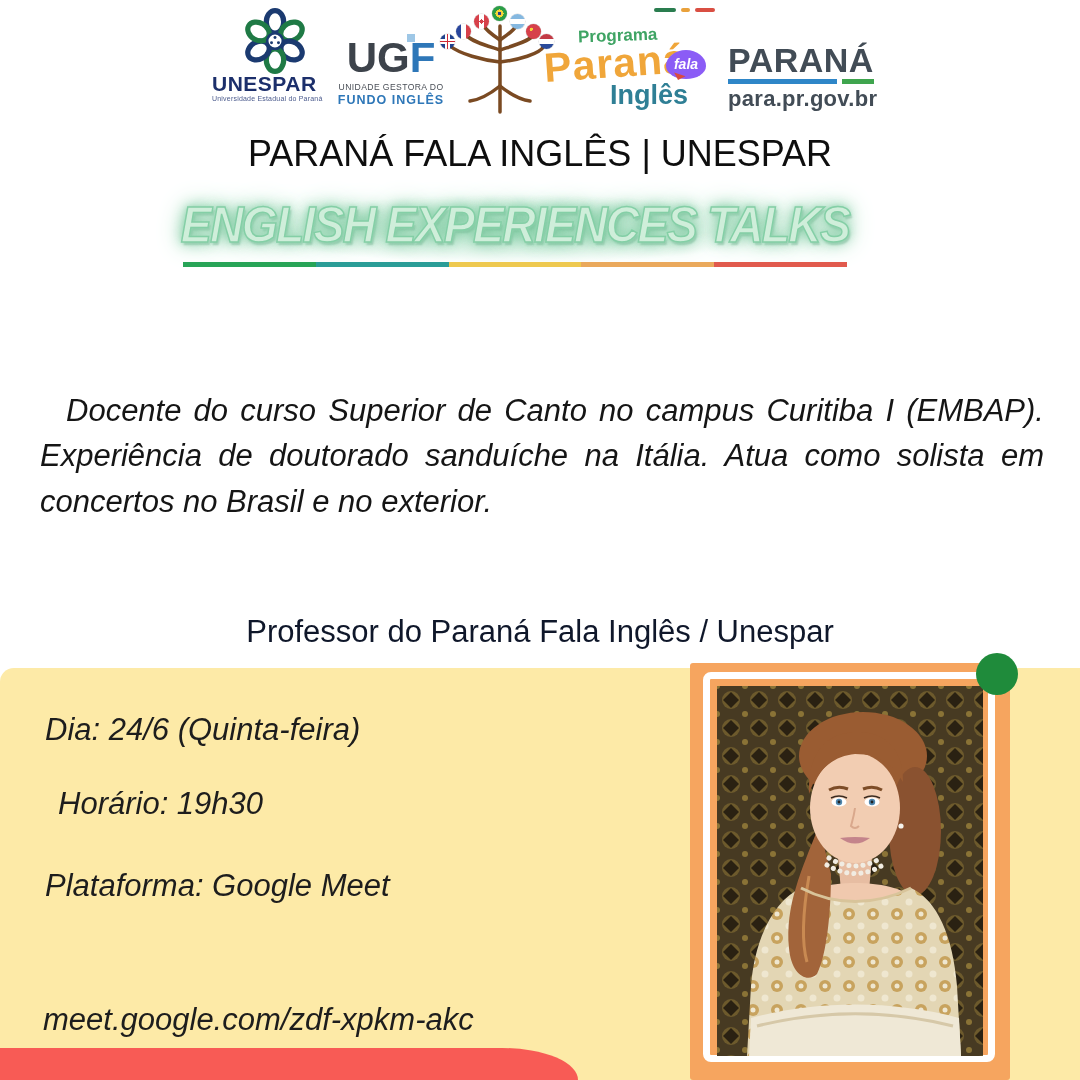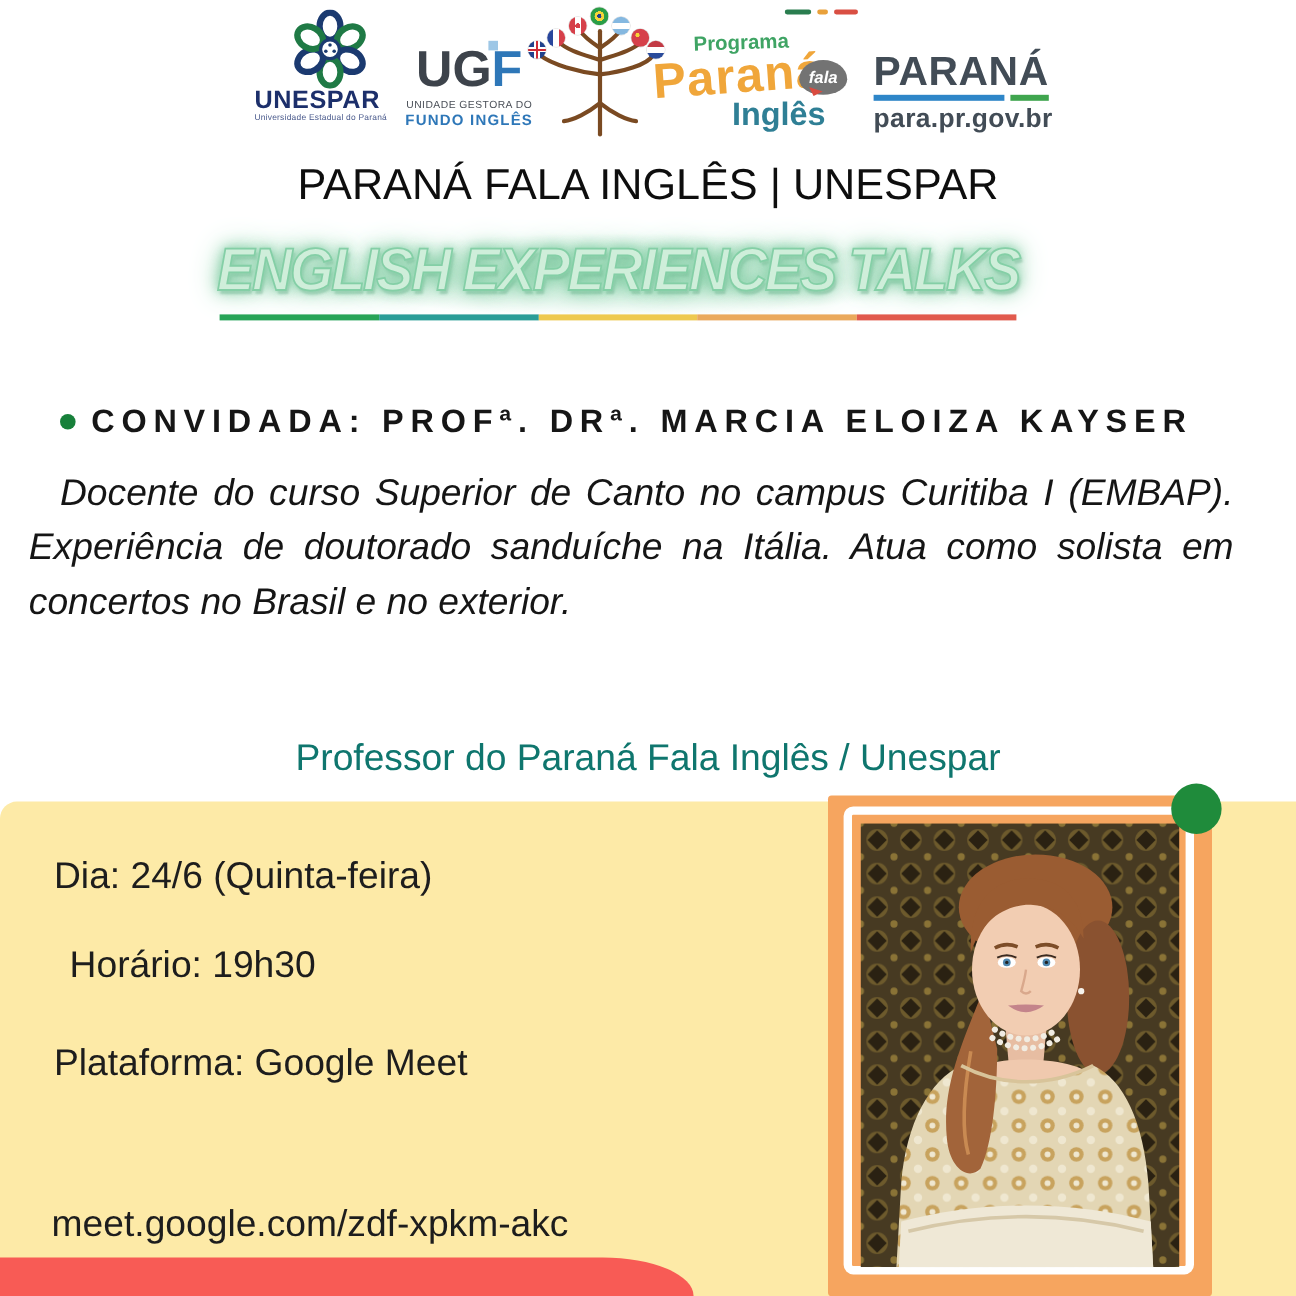--- a/index.html
+++ b/index.html
@@ -39,21 +39,21 @@
     radial-gradient(circle at 35% 35%,#f6d438 12%,transparent 13%),#d6404a;}
   .flag-netherlands{left:101px;top:30px;background:linear-gradient(180deg,#c23a45 34%,#fff 34% 66%,#2a4b9b 66%);}
   .logo-pfi{position:absolute;left:548px;top:2px;width:178px;height:112px;}
   .pfi-dashes{position:absolute;left:106px;top:6px;display:flex;gap:5px;}
   .pfi-dashes span{height:4px;border-radius:2px;}
   .pfi-dash-green{width:22px;background:#2a7d4f;}
   .pfi-dash-yellow{width:9px;background:#e9a13b;}
   .pfi-dash-red{width:20px;background:#d94f43;}
   .pfi-programa{position:absolute;left:30px;top:24px;font-size:17px;font-weight:700;color:#3fa464;transform:rotate(-2deg);}
   .pfi-parana{position:absolute;left:-4px;top:38px;font-size:41px;font-weight:700;color:#f0a63a;transform:rotate(-4deg);letter-spacing:1px;}
-  .pfi-bubble{position:absolute;left:118px;top:48px;width:40px;height:29px;background:#737373;border-radius:50% 50% 50% 50%/55% 55% 45% 45%;color:#fff;font-size:14px;font-style:italic;font-weight:700;text-align:center;line-height:28px;}
+  .pfi-bubble{position:absolute;left:118px;top:48px;width:40px;height:29px;background:#8b5cf6;border-radius:50% 50% 50% 50%/55% 55% 45% 45%;color:#fff;font-size:14px;font-style:italic;font-weight:700;text-align:center;line-height:28px;}
   .pfi-bubble::after{content:"";position:absolute;left:6px;bottom:-7px;width:0;height:0;border:6px solid transparent;border-top-color:#d94b40;transform:rotate(18deg);}
   .pfi-ingles{position:absolute;left:62px;top:78px;font-size:27px;font-weight:700;color:#2f7f95;}
   .logo-parana-gov{position:absolute;left:728px;top:44px;width:146px;}
   .pg-name{font-size:34px;font-weight:900;color:#424c56;letter-spacing:.5px;line-height:32px;}
   .pg-lines{display:flex;align-items:center;gap:5px;margin-top:3px;}
   .pg-line-blue{flex:1;height:4.5px;background:#2e86c8;}
   .pg-line-green{width:32px;height:4.5px;background:#3fa54e;}
   .pg-site{font-size:22px;font-weight:700;color:#424c56;letter-spacing:.3px;margin-top:2px;}
   
   .header-title{position:absolute;left:0;top:133px;width:1080px;text-align:center;font-size:36px;color:#0e0e0e;letter-spacing:0;}
@@ -66,25 +66,25 @@
     transform:scaleX(.93);
   }
   .divider{position:absolute;left:183px;top:262px;width:664px;height:4.5px;display:flex;}
   .divider .divider-seg{flex:1;height:100%;}
   
   .bullet-row{position:absolute;display:flex;align-items:center;}
   .bullet{width:13px;height:13px;border-radius:50%;background:#17803a;flex:none;}
   .guest-row{left:50px;top:336px;gap:13px;}
   .interviewer-row{left:14px;top:563px;gap:8px;}
   .bullet-heading{font-size:27px;font-weight:800;color:#161616;letter-spacing:.21em;white-space:nowrap;}
-  .guest-bio{position:absolute;left:24px;top:388px;width:1004px;font-size:31px;font-style:italic;color:#151515;line-height:1.46;text-align:justify;text-align-last:left;text-indent:26px;}
-  .interviewer-subtitle{position:absolute;left:0;top:614px;width:1080px;text-align:center;font-size:31px;color:#0f766e;}
+  .guest-bio{position:absolute;left:40px;top:388px;width:1004px;font-size:31px;font-style:italic;color:#151515;line-height:1.46;text-align:justify;text-align-last:left;text-indent:26px;}
+  .interviewer-subtitle{position:absolute;left:0;top:614px;width:1080px;text-align:center;font-size:31px;color:#0f172a;}
   
   .yellow-panel{position:absolute;left:0;top:668px;width:1080px;height:412px;background:#fdeaa7;border-top-left-radius:14px;}
-  .detail{position:absolute;font-size:31px;color:#1d1d1d;}
+  .detail{position:absolute;font-size:31px;color:#1d1d1d;font-style:italic;}
   .detail-date{left:45px;top:712px;}
   .detail-time{left:58px;top:786px;}
   .detail-platform{left:45px;top:868px;}
   .detail-link-label{left:45px;top:941px;}
   .detail-link{left:43px;top:1002px;}
   .red-bar{position:absolute;left:0;top:1048px;width:578px;height:32px;background:#f85b55;border-top-right-radius:85px 36px;}
   
   .photo-frame{position:absolute;left:690px;top:663px;width:320px;height:417px;background:#f6a55f;border-radius:3px;}
   .photo-frame .white-border{position:absolute;left:13px;top:9px;right:15px;bottom:18px;border:7px solid #ffffff;border-radius:8px;}
   .photo{position:absolute;left:27px;top:23px;width:266px;height:370px;overflow:hidden;}
@@ -172,24 +172,20 @@
   <div class="glow-band"></div>
   <div class="event-title">ENGLISH EXPERIENCES TALKS</div>
   <div class="divider">
       <div class="divider-seg" style="background: rgb(39, 164, 87);"></div>
       <div class="divider-seg" style="background: rgb(42, 157, 151);"></div>
       <div class="divider-seg" style="background: rgb(238, 201, 79);"></div>
       <div class="divider-seg" style="background: rgb(234, 169, 92);"></div>
       <div class="divider-seg" style="background: rgb(225, 90, 77);"></div>
     </div>
 
-  <div class="bullet-row guest-row">
-    <span class="bullet"></span>
-    <span class="bullet-heading">CONVIDADA: PROFª. DRª. MARCIA ELOIZA KAYSER</span>
-  </div>
   <div class="guest-bio">Docente do curso Superior de Canto no campus Curitiba I (EMBAP). Experiência de doutorado sanduíche na Itália. Atua como solista em concertos no Brasil e no exterior.</div>
 
   <div class="interviewer-subtitle">Professor do Paraná Fala Inglês / Unespar</div>
 
   <div class="yellow-panel"></div>
   <div class="detail detail-date">Dia: 24/6 (Quinta-feira)</div>
   <div class="detail detail-time">Horário: 19h30</div>
   <div class="detail detail-platform">Plataforma: Google Meet</div>
   <div class="detail detail-link">meet.google.com/zdf-xpkm-akc</div>
   <div class="red-bar"></div>

